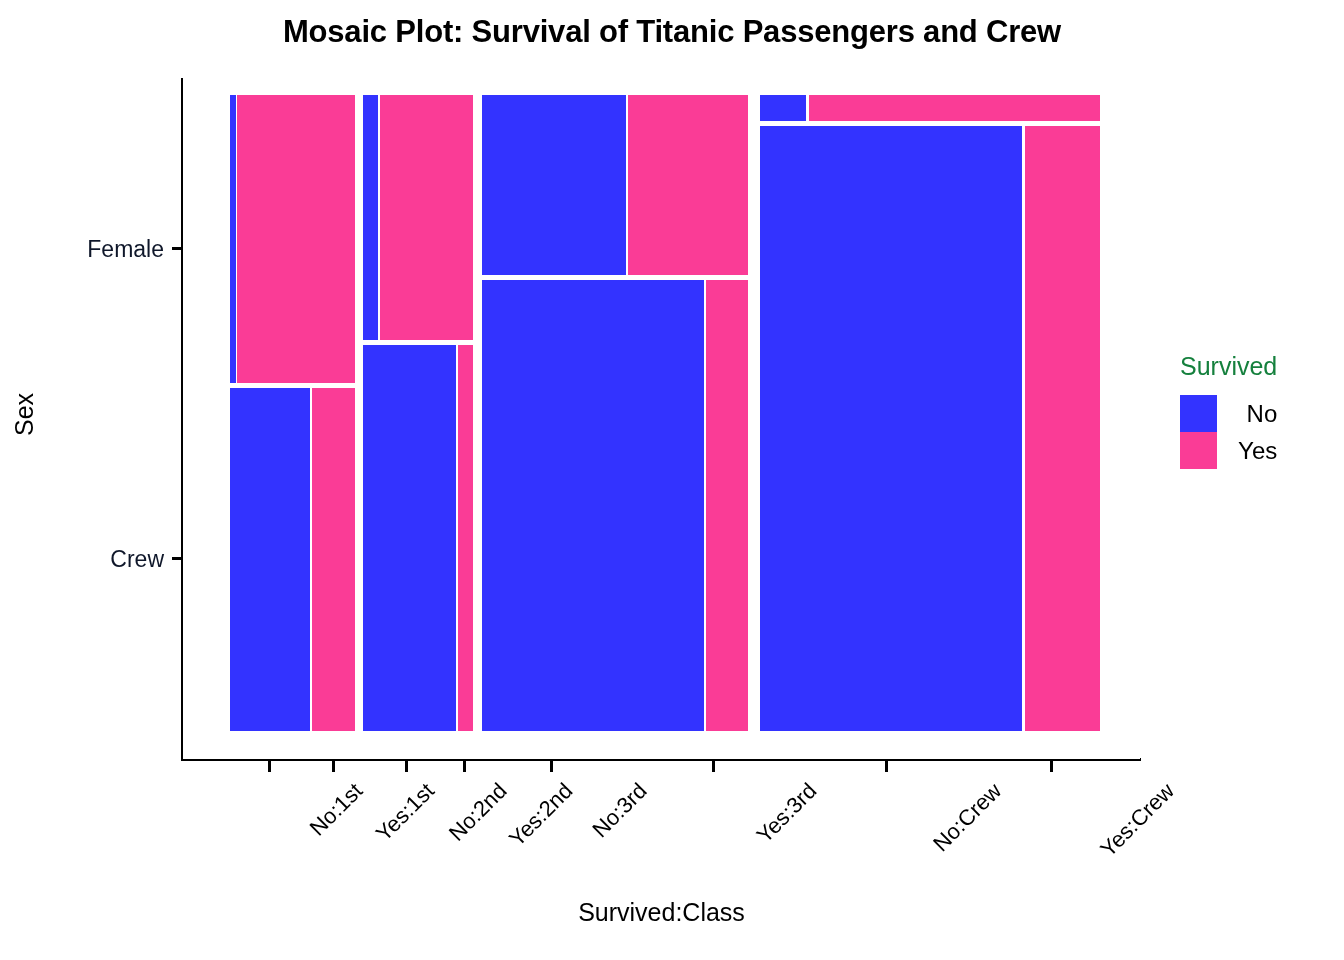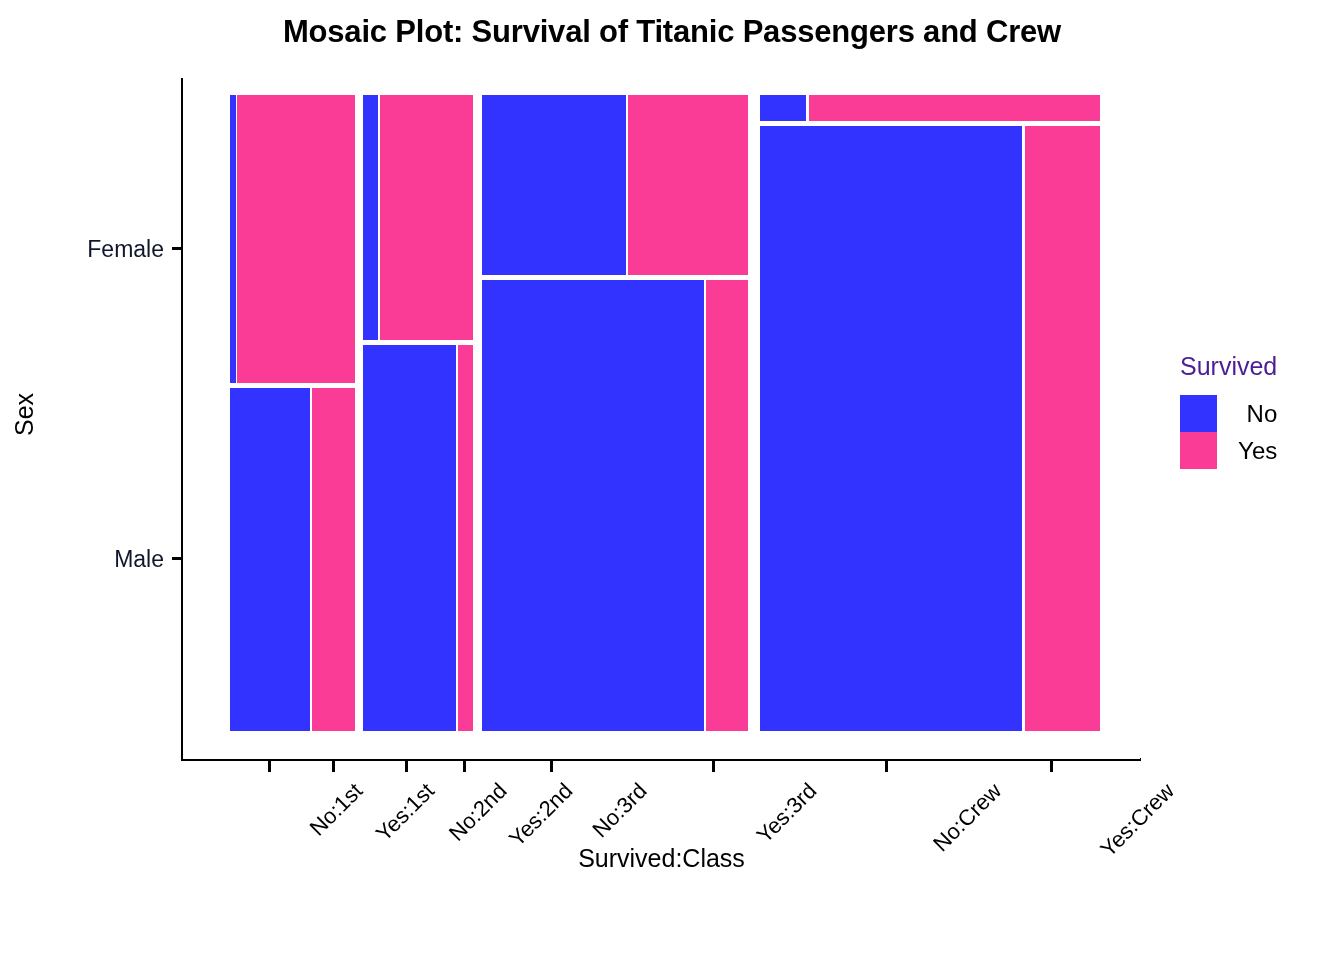--- a/index.html
+++ b/index.html
@@ -96,36 +96,36 @@
     width: 120px;
     text-align: center;
     font-size: 25px;
     color: #000000;
     transform: rotate(-90deg);
     transform-origin: center center;
     white-space: nowrap;
   }
   #x-axis-title {
     position: absolute;
-    left: 183px; top: 844px;
+    left: 183px; top: 898px;
     width: 957px;
     text-align: center;
     font-size: 25px;
     color: #000000;
     white-space: nowrap;
   }
 
   
   #legend {
     position: absolute;
     left: 1180px; top: 352px;
   }
   #legend-title {
     font-size: 25px;
-    color: #4c1d95;
+    color: #15803d;
     white-space: nowrap;
     margin-bottom: 14px;
   }
   .legend-row {
     display: flex;
     align-items: center;
     height: 37px;
     justify-content: space-between;
   }
   .legend-key {
@@ -166,21 +166,21 @@
     <div class="tile" title="No:2nd / Female" style="left: 363px; top: 95px; width: 15px; height: 245px; background: rgb(51, 51, 255);"></div>
     <div class="tile" title="Yes:1st / Male" style="left: 312px; top: 388px; width: 43px; height: 343px; background: rgb(250, 60, 150);"></div>
     <div class="tile" title="No:1st / Male" style="left: 230px; top: 388px; width: 80px; height: 343px; background: rgb(51, 51, 255);"></div>
     <div class="tile" title="Yes:1st / Female" style="left: 237px; top: 95px; width: 118px; height: 288px; background: rgb(250, 60, 150);"></div>
     <div class="tile" title="No:1st / Female" style="left: 230px; top: 95px; width: 6px; height: 288px; background: rgb(51, 51, 255);"></div>
 
   <div class="y-tick" style="top:247px;"></div>
   <div class="y-tick" style="top:557px;"></div>
 
   <div class="ylab" style="top:236px;">Female</div>
-  <div class="ylab" style="top:546px;">Male</div>
+  <div class="ylab" style="top:546px;">Crew</div>
 
   <div class="x-tick" style="left:268px;"></div>
   <div class="x-tick" style="left:332px;"></div>
   <div class="x-tick" style="left:405px;"></div>
   <div class="x-tick" style="left:463px;"></div>
   <div class="x-tick" style="left:550px;"></div>
   <div class="x-tick" style="left:712px;"></div>
   <div class="x-tick" style="left:885px;"></div>
   <div class="x-tick" style="left:1050px;"></div>
 

